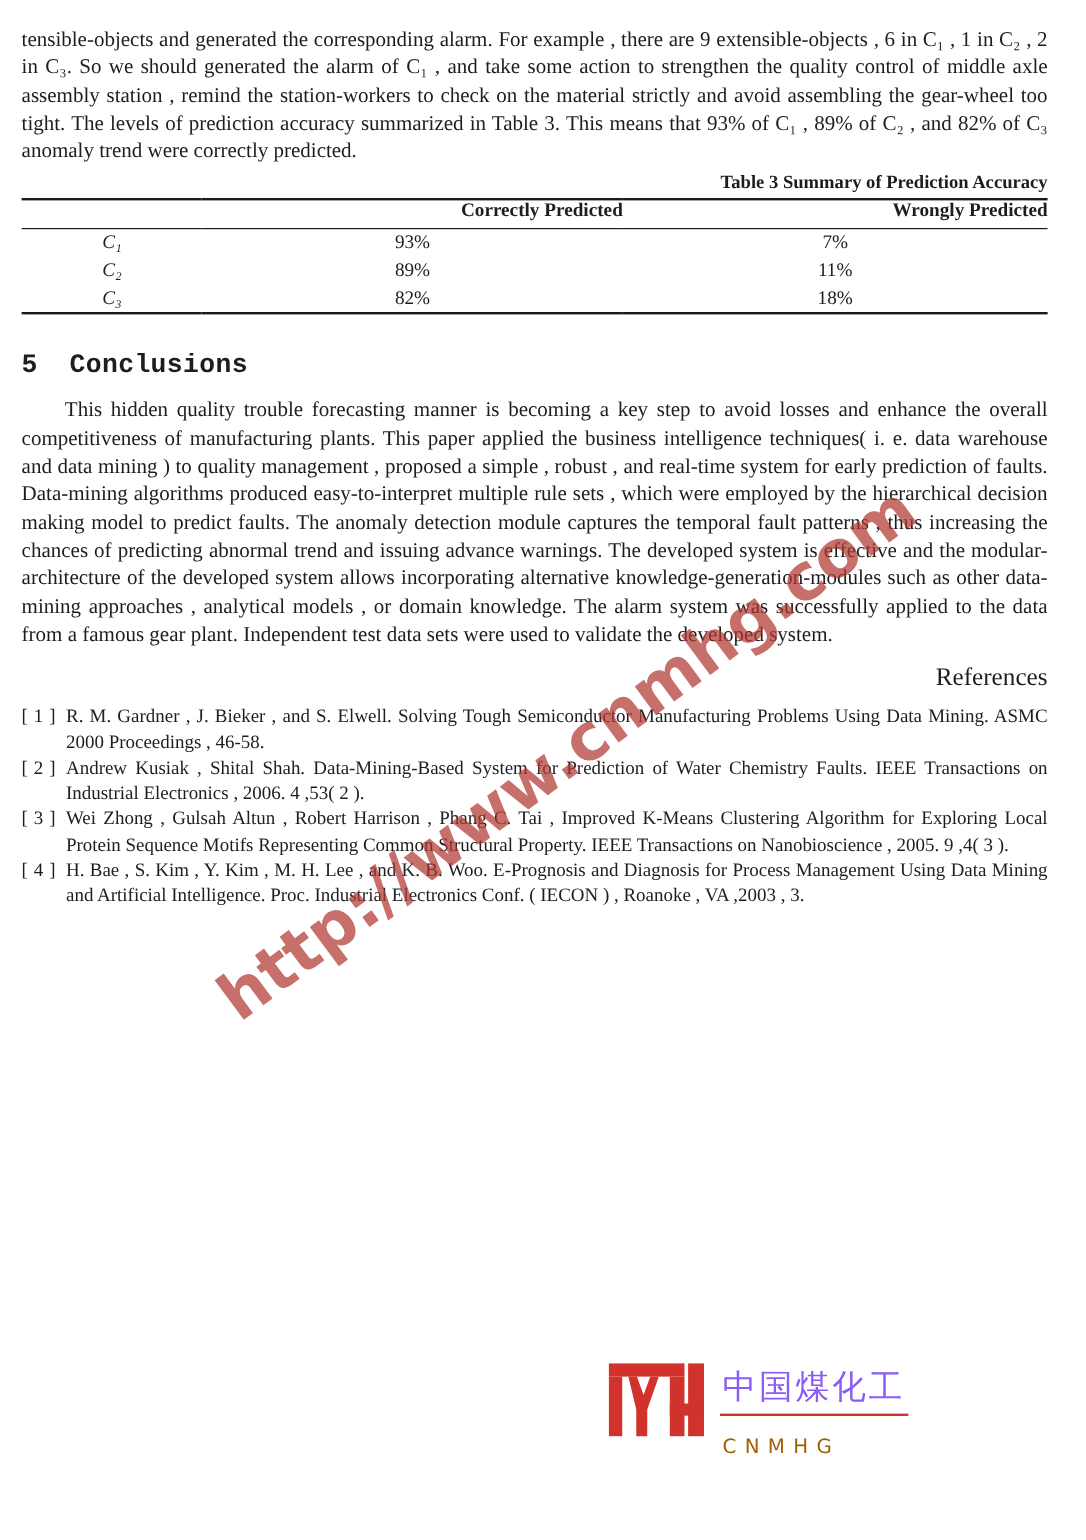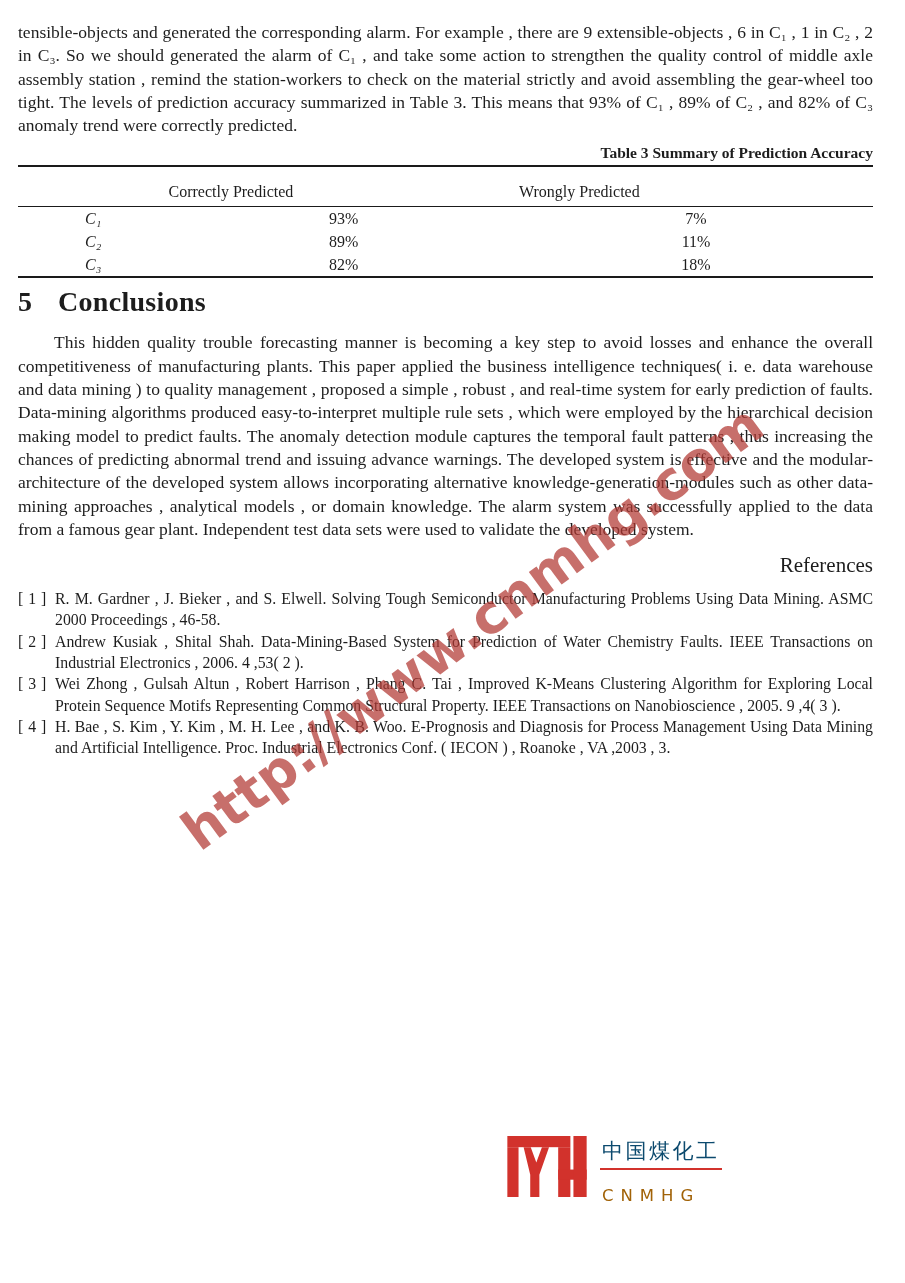--- a/index.html
+++ b/index.html
@@ -30,40 +30,41 @@
   }
   table.pred-table {
     width: 100%;
     border-collapse: collapse;
     margin-top: 3px;
     border-top: 2.5px solid #1a1a1a;
     border-bottom: 2.5px solid #1a1a1a;
   }
   table.pred-table thead tr { border-bottom: 1.4px solid #1a1a1a; }
   table.pred-table th {
-    font-weight: normal;
+    font-weight: bold;
     font-size: 16px;
-    padding: 16px 0 5px 0;
-    text-align: left;
+    padding: 0 0 5px 0;
+    text-align: right;
   }
   table.pred-table td {
     font-size: 16px;
     text-align: center;
     padding: 2.5px 0;
   }
   td.row-label { font-style: italic; }
   .col-label { width: 17.6%; }
   .col-correct { width: 41%; }
   .col-wrong { width: 41.4%; }
 
   h2.section-heading {
-    margin: 8px 0 0 0;
-    font-size: 28px;
+    margin: 30px 0 0 0;
+    font-size: 22px;
     font-weight: bold;
     letter-spacing: 0.3px;
+    font-family: Liberation Mono, monospace;
   }
   h2.section-heading .sec-num { display: inline-block; width: 40px; }
   .conclusions-body {
     margin: 13px 0 0 0;
     font-size: 17.5px;
     line-height: 23.3px;
     text-align: justify;
     text-indent: 36px;
   }
   h3.references-heading {
@@ -105,22 +106,22 @@
   .logo {
     position: absolute;
     left: 507px;
     top: 1136px;
     display: flex;
     align-items: flex-start;
   }
   .logo-mark { width: 80px; height: 61px; }
   .logo-text { margin-left: 13px; font-family: "DejaVu Sans", "Liberation Sans", sans-serif; }
   .logo-cn {
-    font-size: 21px;
-    color: #0c4a6e;
+    font-size: 28px;
+    color: #8b5cf6;
     letter-spacing: 2.5px;
     padding: 1px 2px 3px 2px;
     border-bottom: 2.5px solid #d2322c;
     white-space: nowrap;
   }
   .logo-en {
     margin-top: 16px;
     padding-left: 2px;
     font-size: 16.5px;
     color: #a16207;

